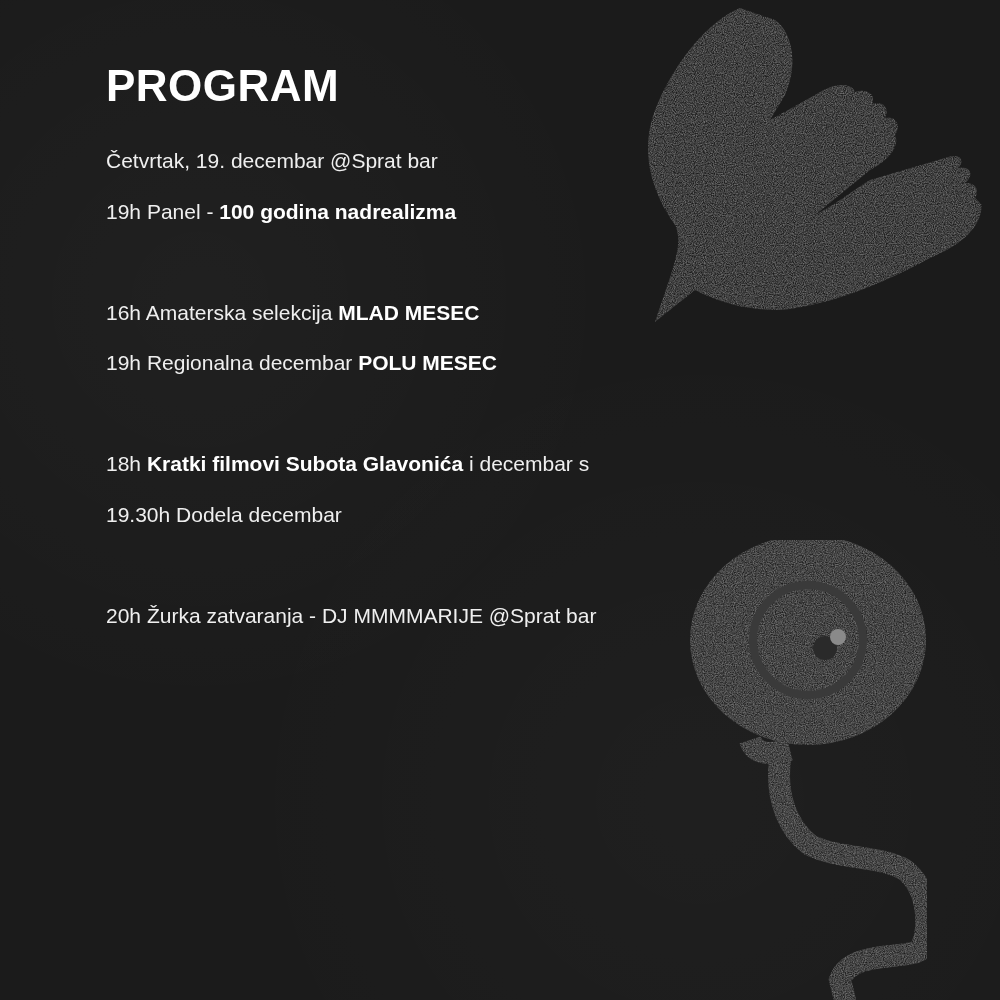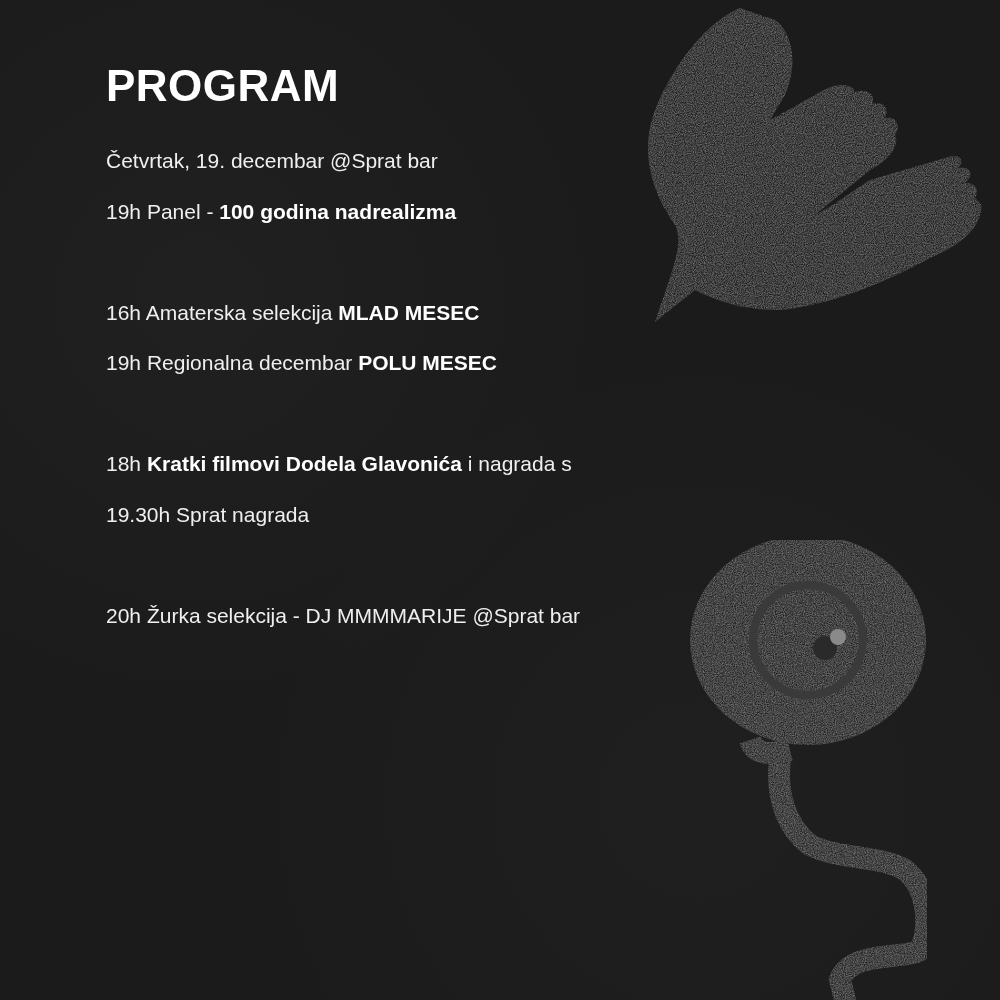--- a/index.html
+++ b/index.html
@@ -94,18 +94,18 @@
   <div class="title">PROGRAM</div>
 
   <div class="line">Četvrtak, 19. decembar @Sprat bar</div>
   <div class="line"><span>19h</span><span style="white-space:pre"> Panel - </span><b>100 godina nadrealizma</b></div>
   <div class="gap"></div>
 
   <div class="line"><span>16h</span><span style="white-space:pre"> Amaterska selekcija </span><b>MLAD MESEC</b></div>
   <div class="line"><span>19h</span><span style="white-space:pre"> Regionalna decembar </span><b>POLU MESEC</b></div>
   <div class="gap"></div>
 
-  <div class="line"><span>18h</span><span style="white-space:pre"> </span><b>Kratki filmovi Dodela Glavonića</b><span style="white-space:pre"> i nagrada s</span></div>
-  <div class="line"><span>19.30h</span><span style="white-space:pre"> Sprat nagrada</span></div>
+  <div class="line"><span>18h</span><span style="white-space:pre"> </span><b>Kratki filmovi Subota Glavonića</b><span style="white-space:pre"> i decembar s</span></div>
+  <div class="line"><span>19.30h</span><span style="white-space:pre"> Dodela decembar</span></div>
   <div class="gap"></div>
 
-  <div class="line"><span>20h</span><span style="white-space:pre"> Žurka selekcija - DJ MMMMARIJE @Sprat bar</span></div>
+  <div class="line"><span>20h</span><span style="white-space:pre"> Žurka zatvaranja - DJ MMMMARIJE @Sprat bar</span></div>
 </div>
 
 </body></html>

